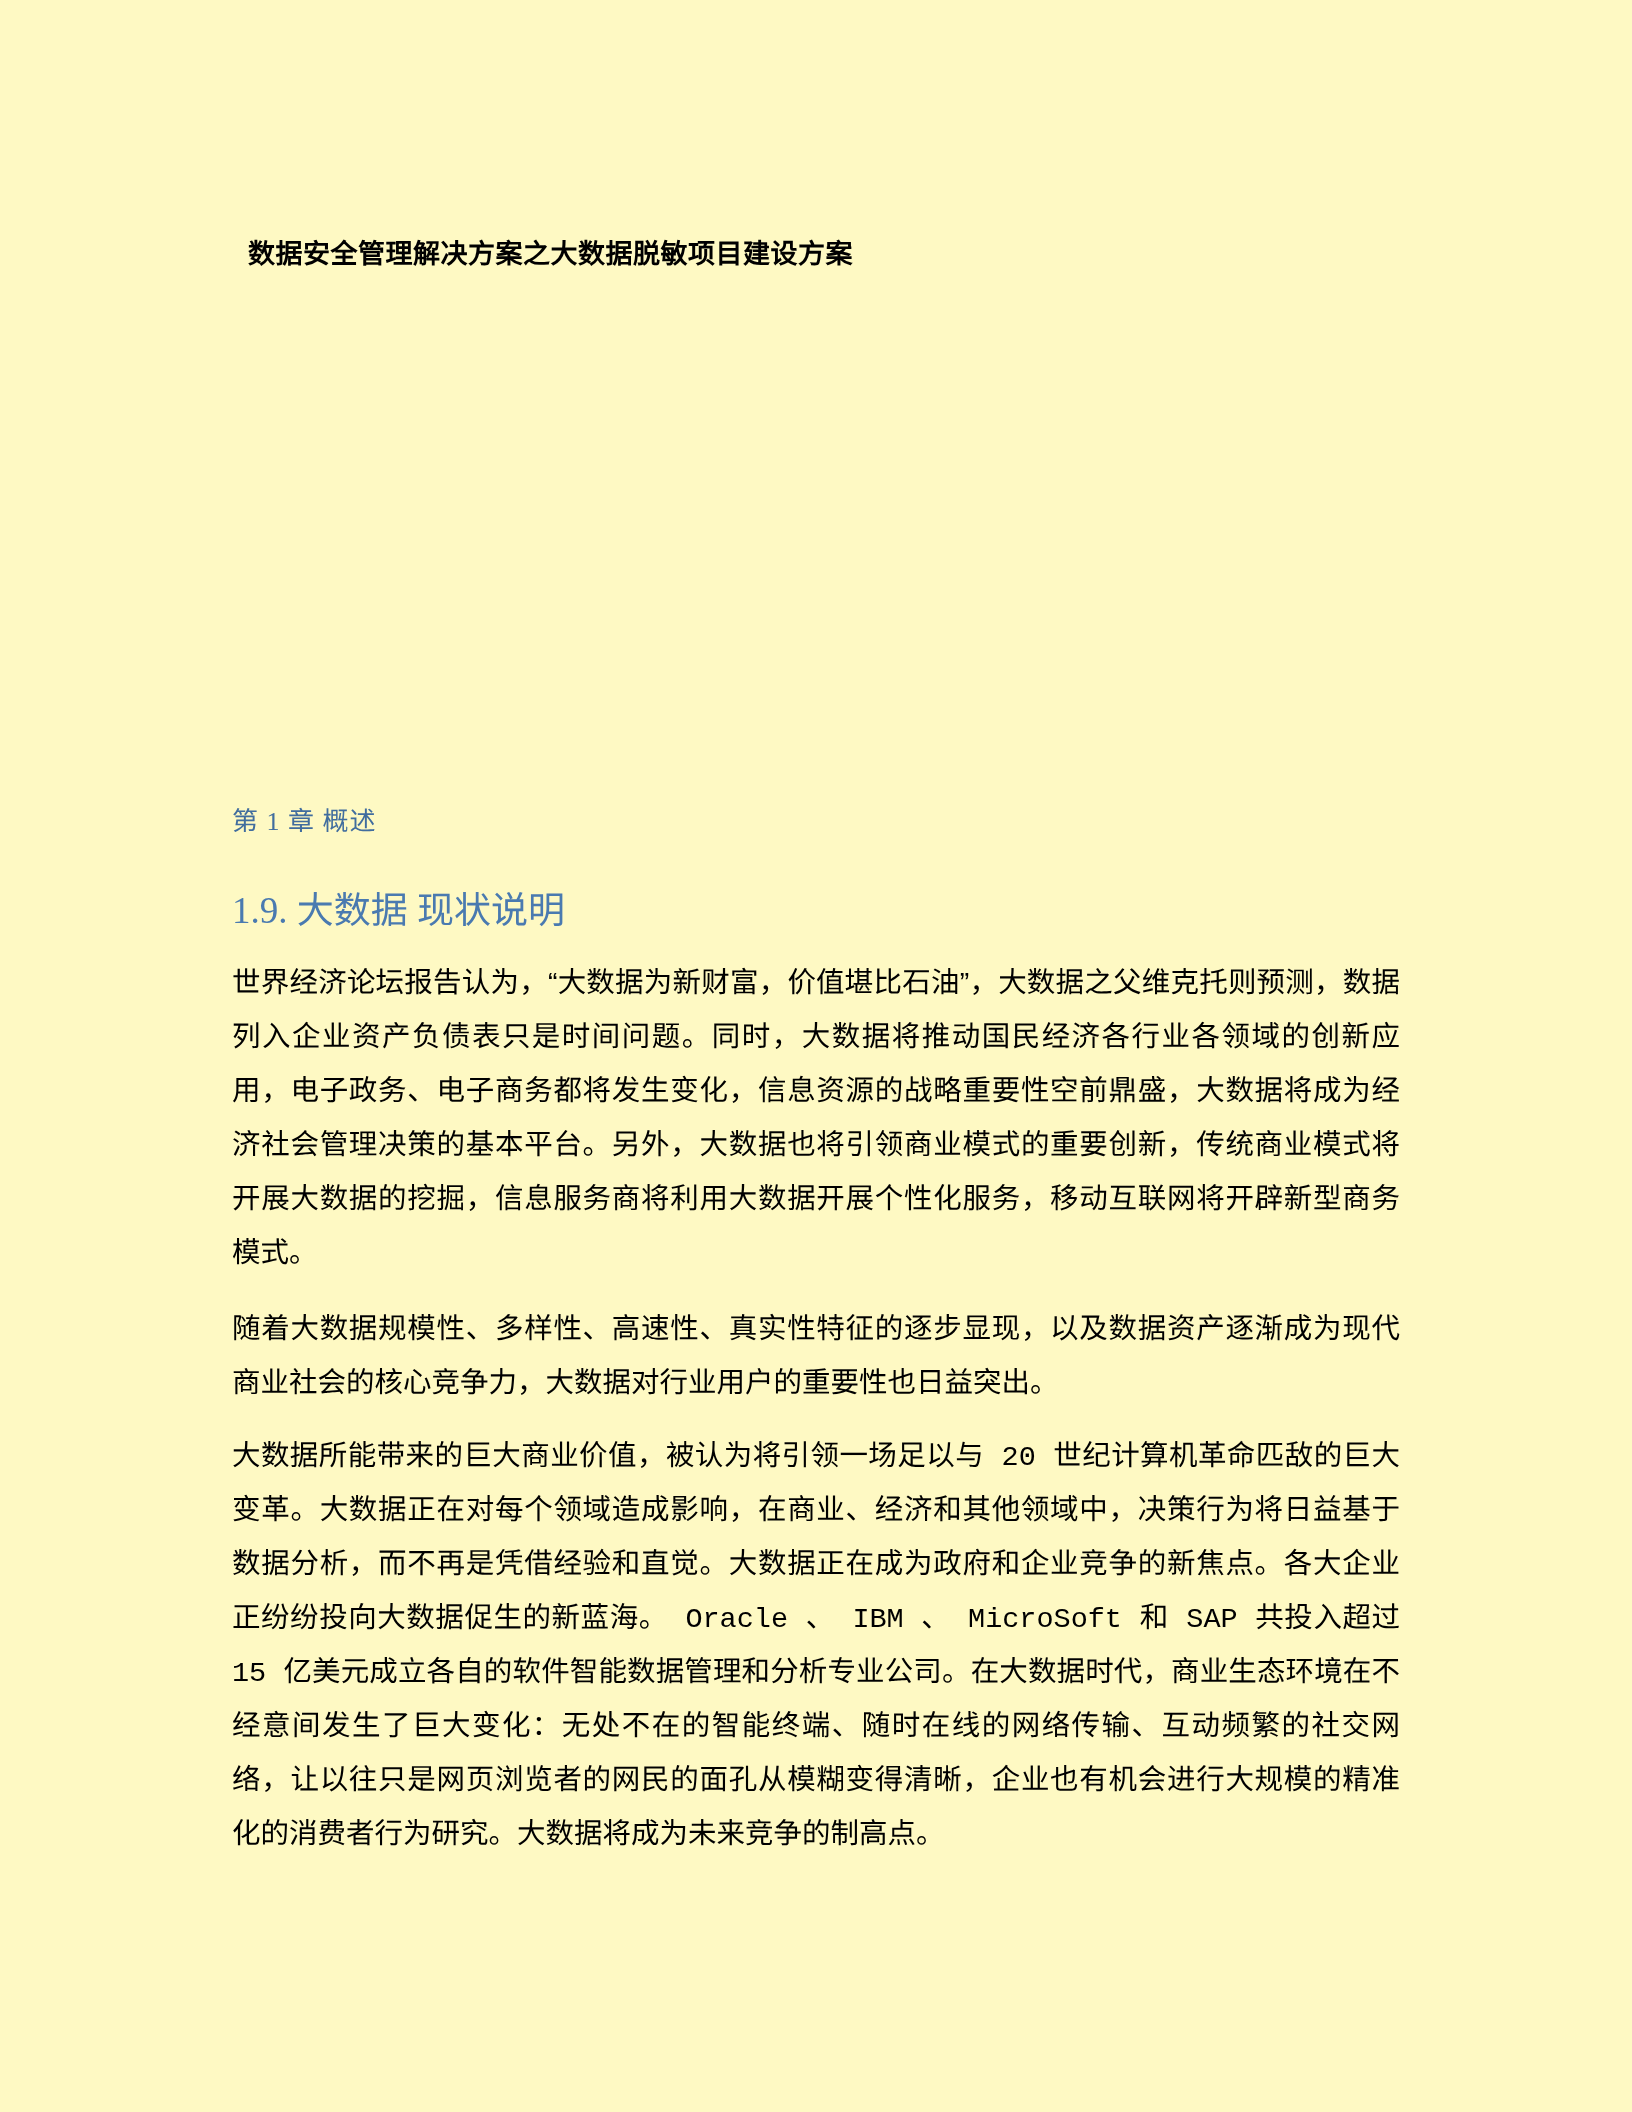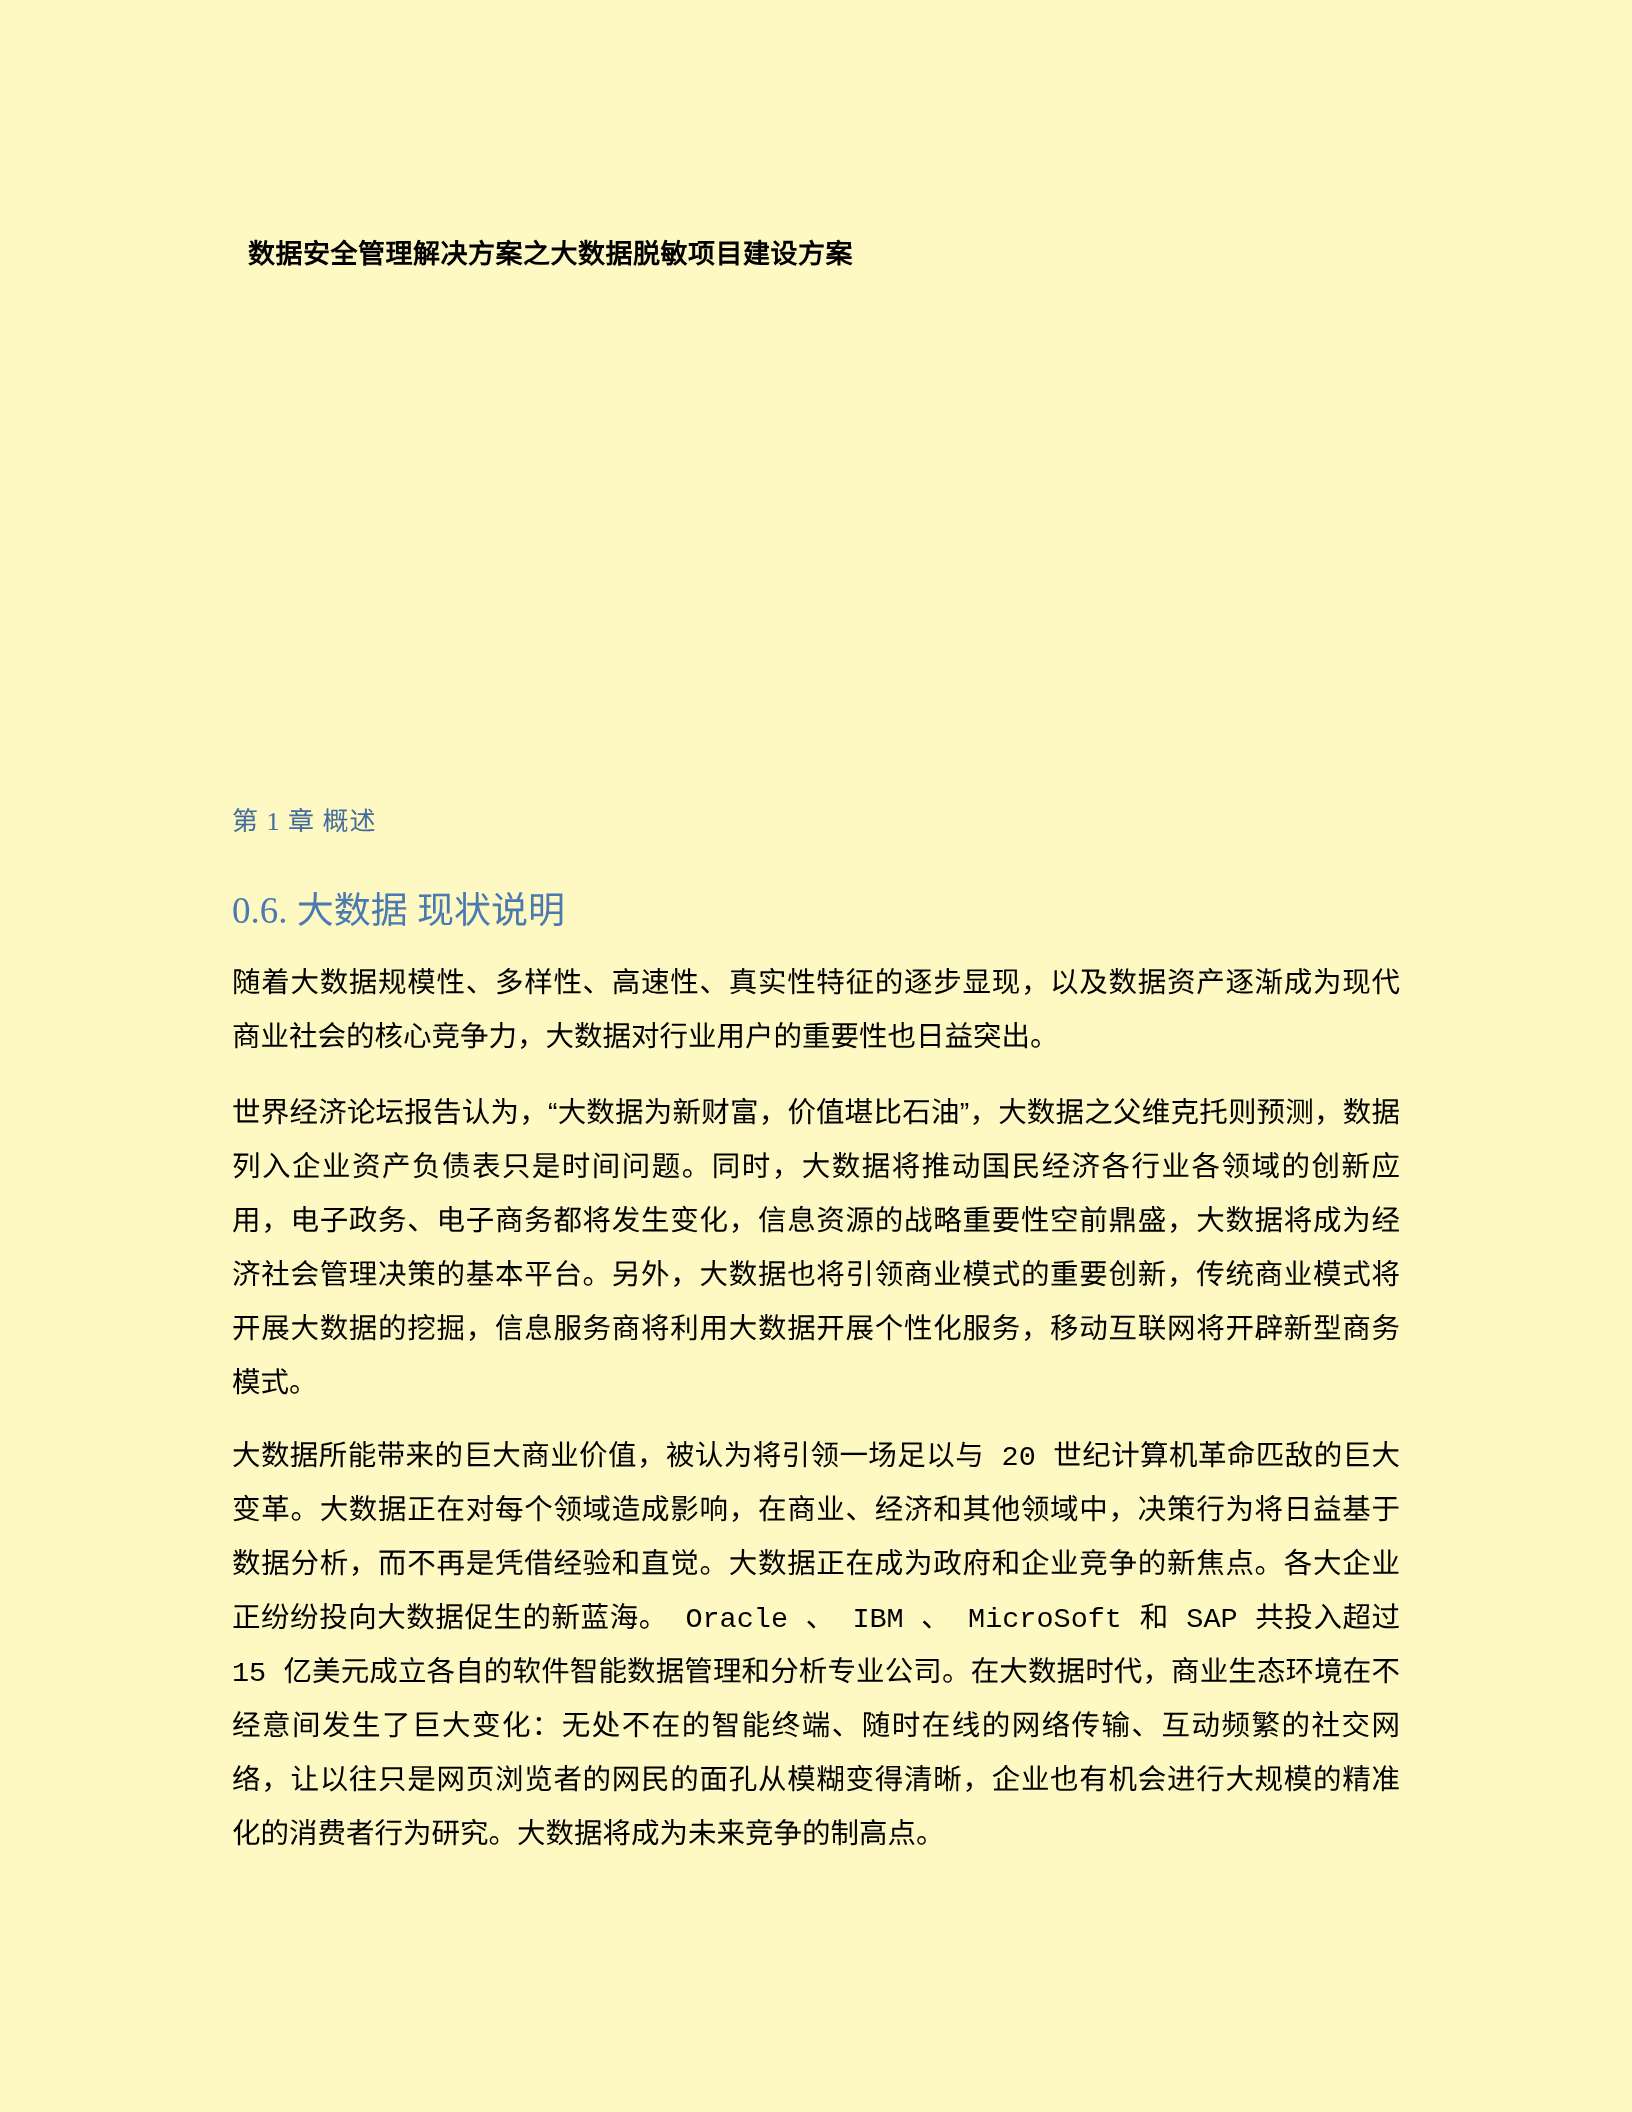--- a/index.html
+++ b/index.html
@@ -123,22 +123,22 @@
 <div class="page">
 
   <div class="doc-header">数据安全管理解决方案之大数据脱敏项目建设方案</div>
 
 
   <div class="chapter-heading">
     <span>第 1 章  概述</span>
   </div>
 
   <div class="section-heading">
-    <span>0.6.  大数据 现状说明</span>
+    <span>1.9.  大数据 现状说明</span>
   </div>
 
   <div class="body-copy">
+    <p class="para p2">世界经济论坛报告认为，“大数据为新财富，价值堪比石油”，大数据之父维克托则预测，数据列入企业资产负债表只是时间问题。同时，大数据将推动国民经济各行业各领域的创新应用，电子政务、电子商务都将发生变化，信息资源的战略重要性空前鼎盛，大数据将成为经济社会管理决策的基本平台。另外，大数据也将引领商业模式的重要创新，传统商业模式将开展大数据的挖掘，信息服务商将利用大数据开展个性化服务，移动互联网将开辟新型商务模式。</p>
     <p class="para p1">随着大数据规模性、多样性、高速性、真实性特征的逐步显现，以及数据资产逐渐成为现代商业社会的核心竞争力，大数据对行业用户的重要性也日益突出。</p>
-    <p class="para p2">世界经济论坛报告认为，“大数据为新财富，价值堪比石油”，大数据之父维克托则预测，数据列入企业资产负债表只是时间问题。同时，大数据将推动国民经济各行业各领域的创新应用，电子政务、电子商务都将发生变化，信息资源的战略重要性空前鼎盛，大数据将成为经济社会管理决策的基本平台。另外，大数据也将引领商业模式的重要创新，传统商业模式将开展大数据的挖掘，信息服务商将利用大数据开展个性化服务，移动互联网将开辟新型商务模式。</p>
     <p class="para p3">大数据所能带来的巨大商业价值，被认为将引领一场足以与 20 世纪计算机革命匹敌的巨大变革。大数据正在对每个领域造成影响，在商业、经济和其他领域中，决策行为将日益基于数据分析，而不再是凭借经验和直觉。大数据正在成为政府和企业竞争的新焦点。各大企业正纷纷投向大数据促生的新蓝海。 Oracle 、 IBM 、 MicroSoft 和 SAP 共投入超过 15 亿美元成立各自的软件智能数据管理和分析专业公司。在大数据时代，商业生态环境在不经意间发生了巨大变化：无处不在的智能终端、随时在线的网络传输、互动频繁的社交网络，让以往只是网页浏览者的网民的面孔从模糊变得清晰，企业也有机会进行大规模的精准化的消费者行为研究。大数据将成为未来竞争的制高点。</p>
   </div>
 
 </div>
 
 </body></html>

